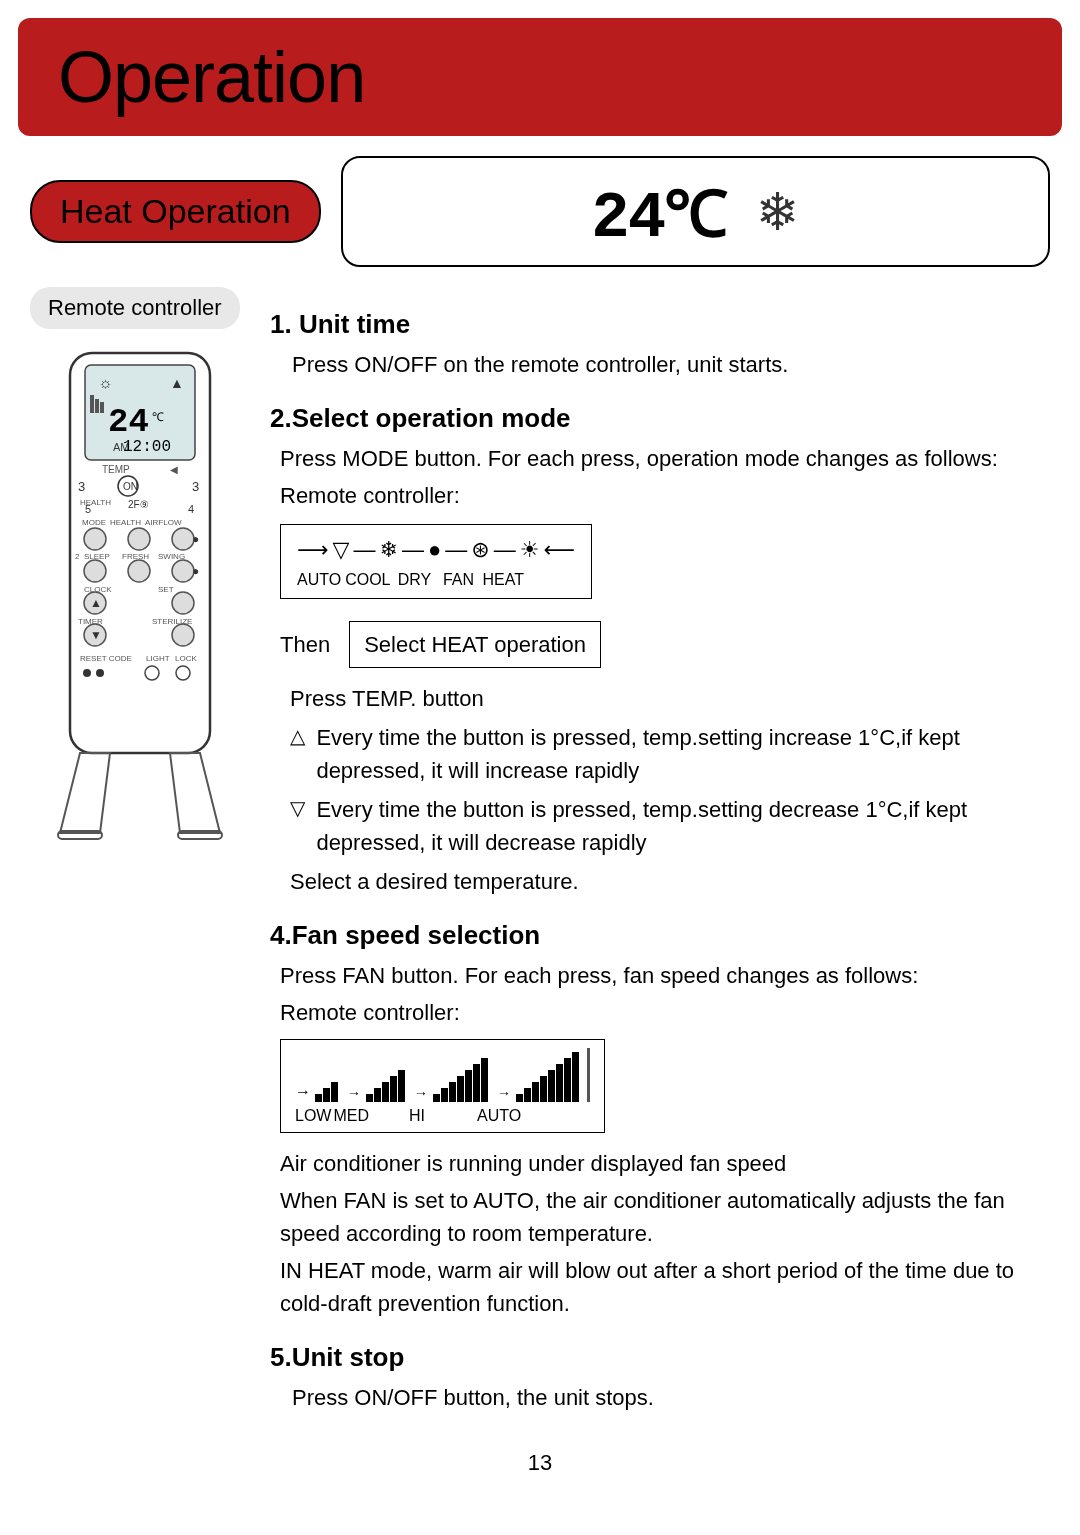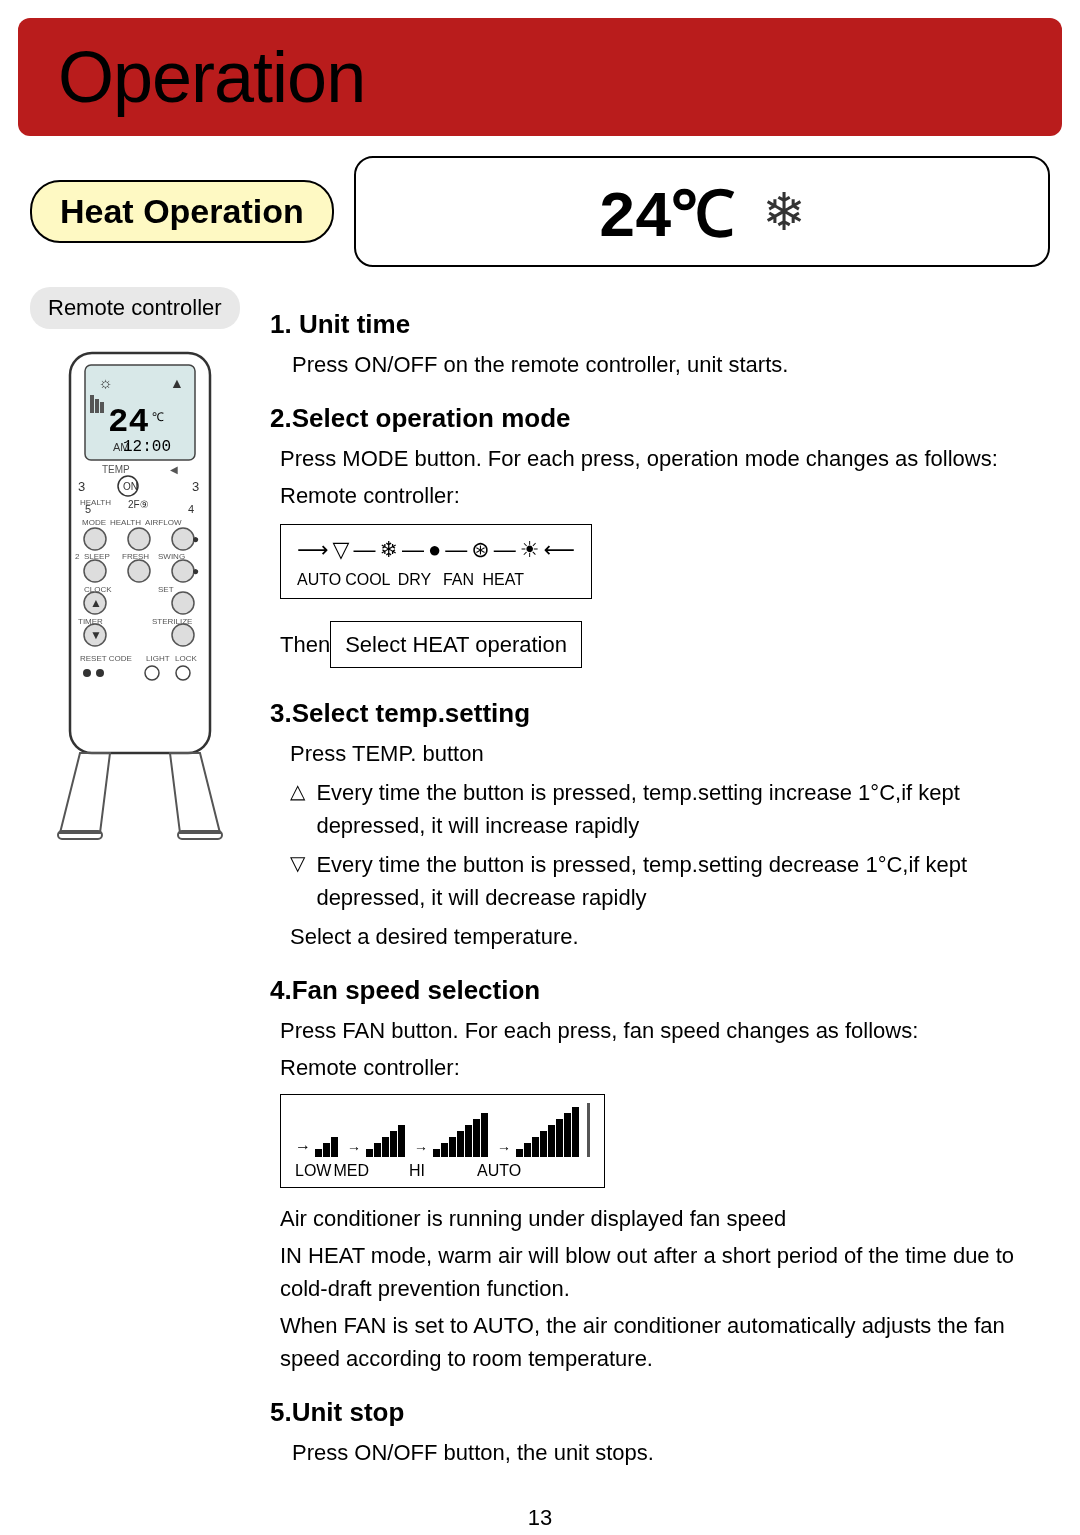--- a/index.html
+++ b/index.html
@@ -33,26 +33,26 @@
 
     
     .section-header-row {
       display: flex;
       align-items: center;
       margin-bottom: 20px;
       gap: 20px;
     }
 
     .heat-operation-badge {
-      background: #fef9c3;
+      background: #b91c1c;
       border: 2.5px solid #000;
       border-radius: 30px;
       padding: 10px 28px;
       font-size: 34px;
-      font-weight: bold;
+      font-weight: normal;
       white-space: nowrap;
     }
 
     .display-box {
       border: 2.5px solid #000;
       border-radius: 19px;
       flex: 1;
       display: flex;
       align-items: center;
       justify-content: center;
@@ -372,29 +372,26 @@
               </div>
             <div class="mode-seq-label" style="min-width:40px;margin-left:4px;">
                 <span>FAN</span>
               </div>
             <div class="mode-seq-label" style="min-width:40px;margin-left:4px;">
                 <span>HEAT</span>
               </div>
           </div>
         </div>
 
-        <p style="display:flex;align-items:center;gap:0;margin-top:6px;">
+        <p style="display:flex;align-items:center;gap:19px;margin-top:6px;">
           <span>Then</span>
           <span class="select-heat-box">Select HEAT operation</span>
         </p>
       </div>
 
-      <div class="step-header">
-        <span>3.</span><span>Select temp.setting</span>
-      </div>
       <div class="step-content">
         <p style="margin-left:10px;">Press TEMP. button</p>
         <div class="step-bullet" style="margin-left:10px;margin-top:6px;">
           <span class="triangle-up">△</span>
           <span>Every time the button is pressed, temp.setting increase 1°C,if kept depressed, it will increase rapidly</span>
         </div>
         <div class="step-bullet" style="margin-left:10px;margin-top:6px;">
           <span class="triangle-down">▽</span>
           <span>Every time the button is pressed, temp.setting decrease 1°C,if kept depressed, it will decrease rapidly</span>
         </div>
@@ -464,22 +461,22 @@
             <div class="fan-label" style="min-width:20px;margin-left:36px;">
                 <span>HI</span>
               </div>
             <div class="fan-label" style="min-width:40px;margin-left:48px;">
                 <span>AUTO</span>
               </div>
           </div>
         </div>
 
         <p style="margin-top:8px;">Air conditioner is running under displayed fan speed</p>
+        <p style="margin-top:4px;">When FAN is set to AUTO, the air conditioner automatically adjusts the fan speed according to room temperature.</p>
         <p style="margin-top:4px;">IN HEAT mode, warm air will blow out after a short period of the time due to cold-draft prevention function.</p>
-        <p style="margin-top:4px;">When FAN is set to AUTO, the air conditioner automatically adjusts the fan speed according to room temperature.</p>
       </div>
 
       <div class="step-header">
         <span>5.</span><span>Unit stop</span>
       </div>
       <div class="step-content indent">
         <p>Press ON/OFF button, the unit stops.</p>
       </div>
 
     </div>

